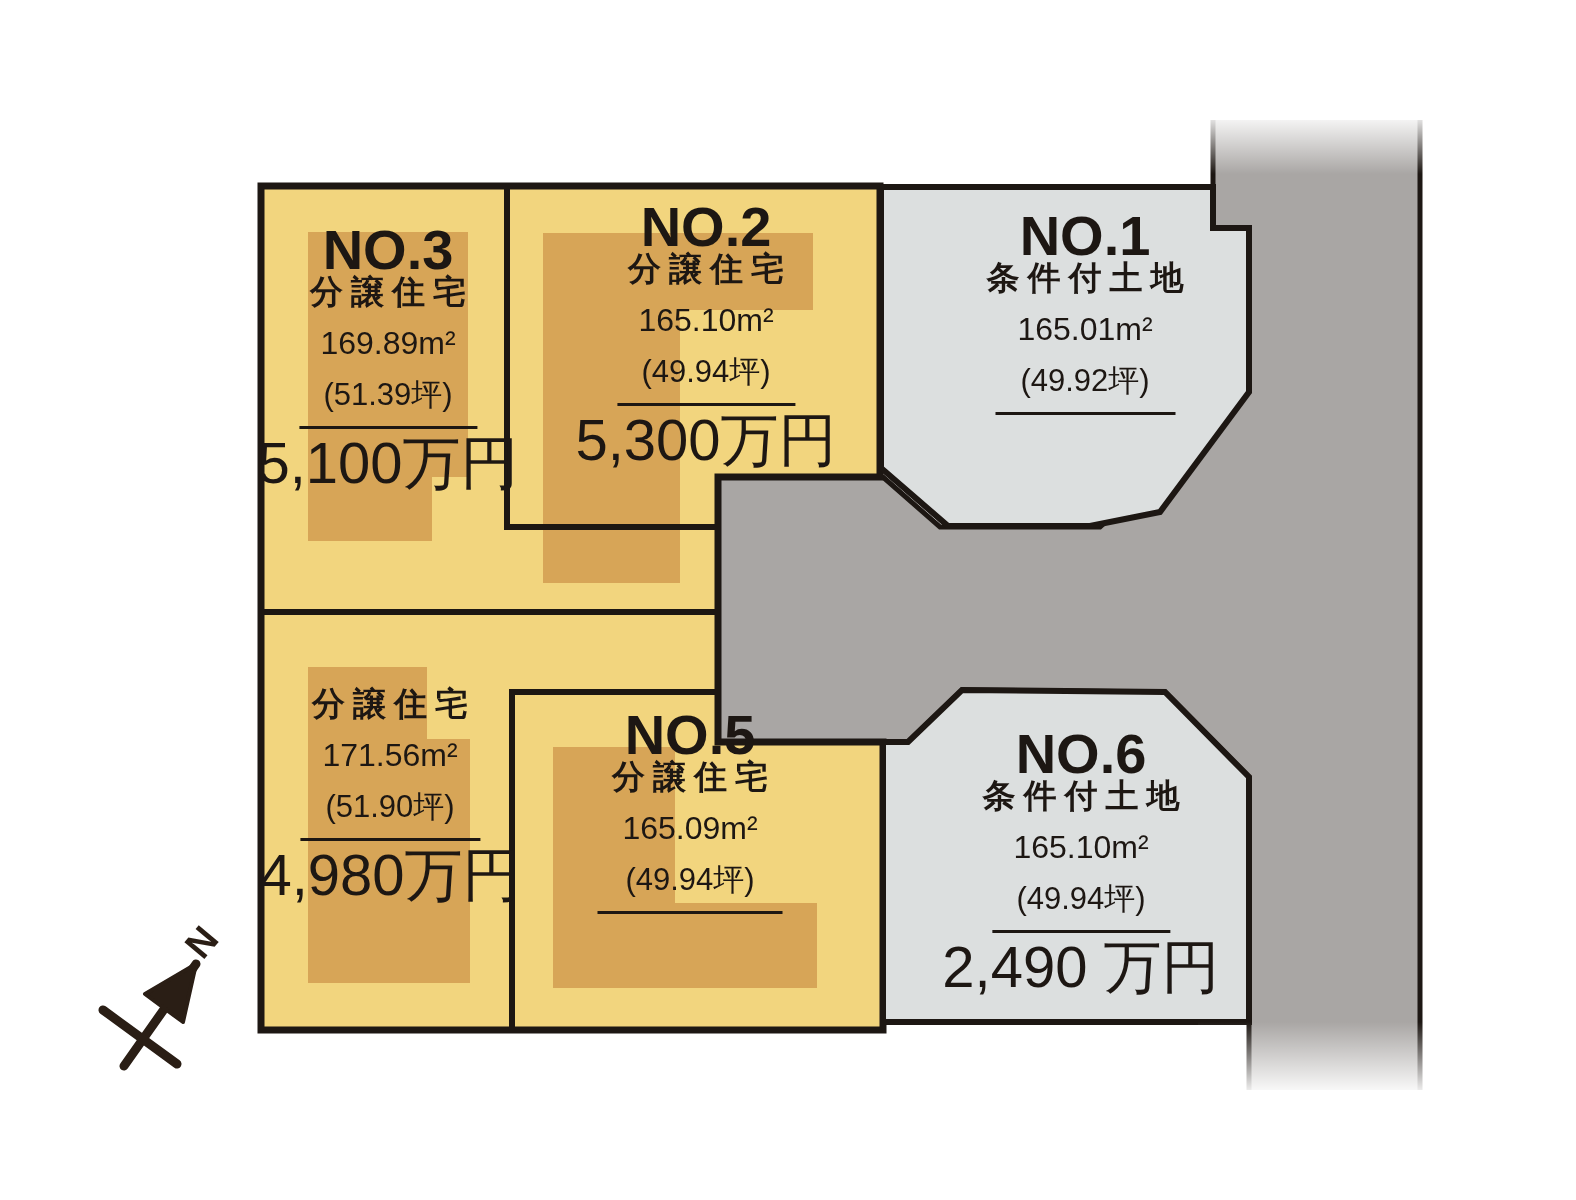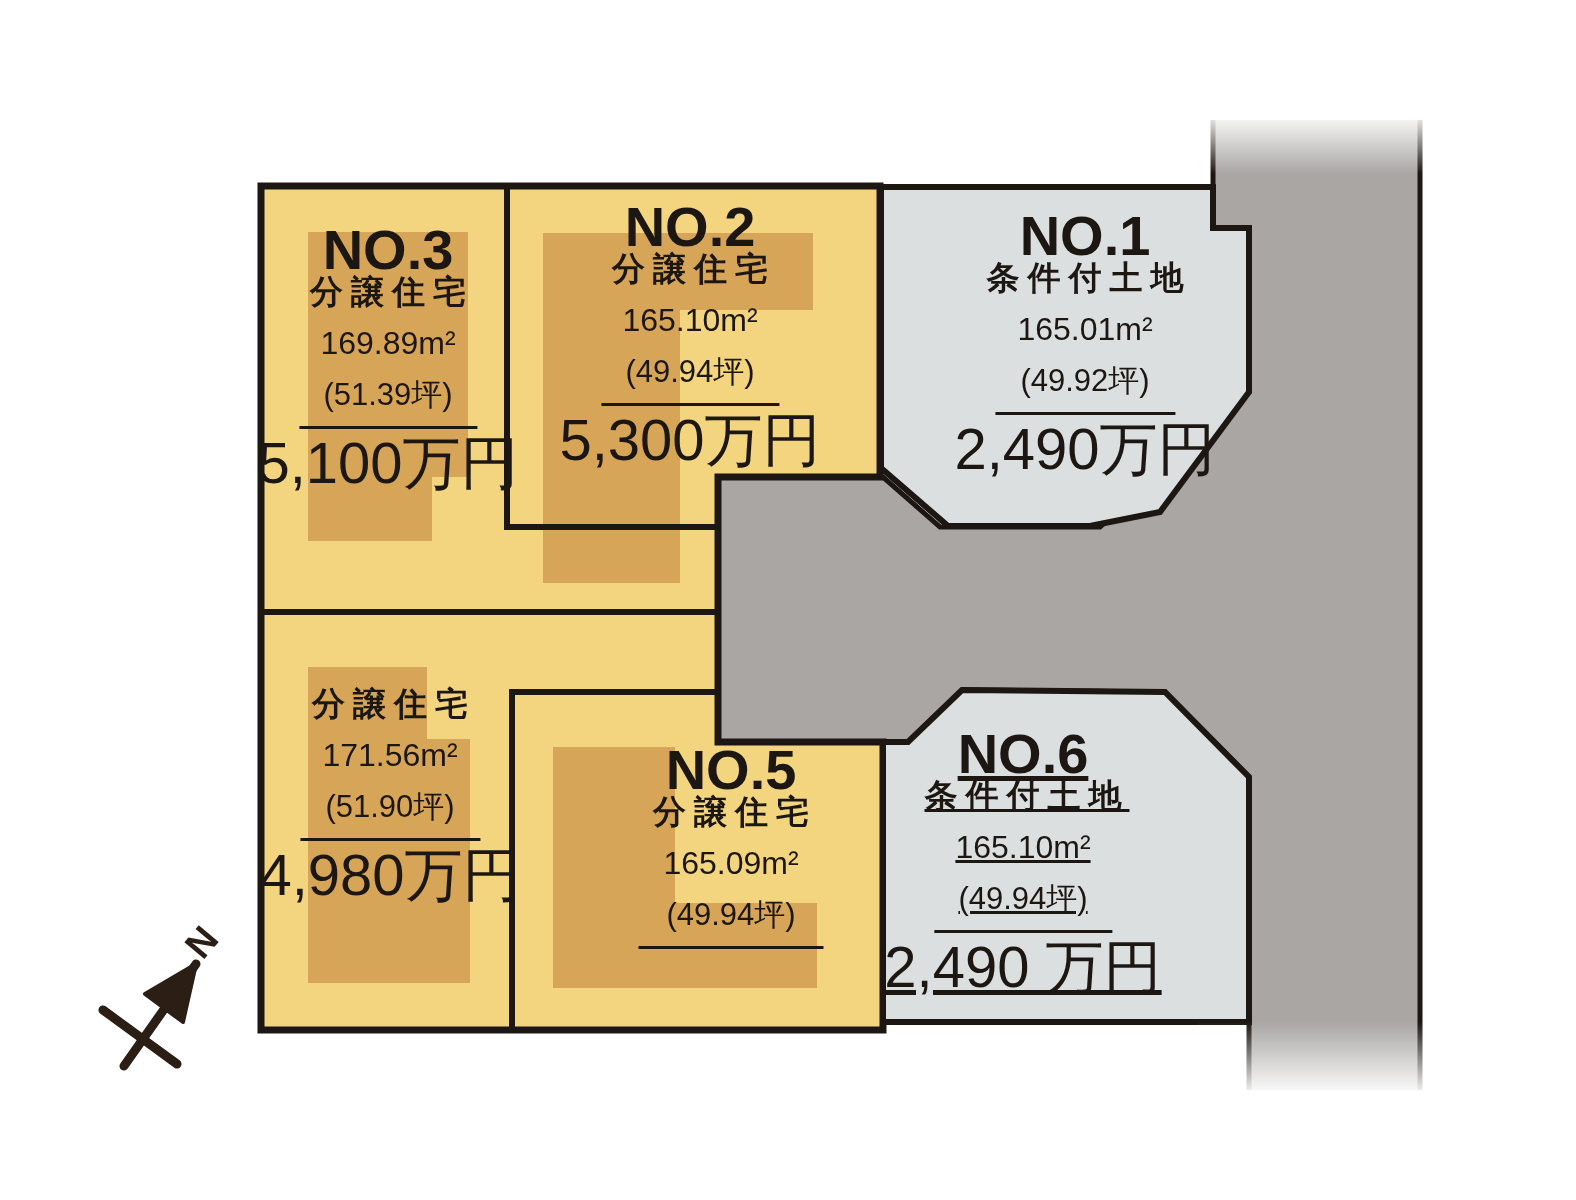--- a/index.html
+++ b/index.html
@@ -68,24 +68,23 @@
       <text x="204" y="954" transform="rotate(-50 204 944)" style="font-family:'Liberation Sans','DejaVu Sans',sans-serif;font-size:38px;font-weight:700;stroke:none;" text-anchor="middle">N</text>
     </g>
   </svg>
 
   <div class="lot-label" style="left:1055px;top:214px;margin-left:30px;">
     <div class="lot-no">NO.1</div>
     <div class="lot-type">条件付土地</div>
     <div class="lot-area">165.01m²</div>
     <div class="lot-tsubo">(49.92坪)</div>
     <div class="lot-divider w180"></div>
-    <div class="lot-price">2,490万円</div>
   </div>
 
-  <div class="lot-label" style="left:690px;top:205px;">
+  <div class="lot-label" style="left:706px;top:205px;">
     <div class="lot-no">NO.2</div>
     <div class="lot-type">分譲住宅</div>
     <div class="lot-area">165.10m²</div>
     <div class="lot-tsubo">(49.94坪)</div>
     <div class="lot-divider w178"></div>
     <div class="lot-price">5,300万円</div>
   </div>
 
   <div class="lot-label" style="left:388px;top:228px;">
     <div class="lot-no">NO.3</div>
@@ -97,29 +96,29 @@
   </div>
 
   <div class="lot-label" style="left:390px;top:684px;">
     <div class="lot-type">分譲住宅</div>
     <div class="lot-area">171.56m²</div>
     <div class="lot-tsubo">(51.90坪)</div>
     <div class="lot-divider w180"></div>
     <div class="lot-price">4,980万円</div>
   </div>
 
-  <div class="lot-label" style="left:690px;top:748px;margin-left:41px;">
+  <div class="lot-label" style="left:690px;top:713px;">
     <div class="lot-no">NO.5</div>
     <div class="lot-type">分譲住宅</div>
     <div class="lot-area">165.09m²</div>
     <div class="lot-tsubo">(49.94坪)</div>
     <div class="lot-divider w185"></div>
   </div>
 
-  <div class="lot-label" style="left:1023px;top:732px;text-decoration:underline;">
+  <div class="lot-label" style="left:1081px;top:732px;">
     <div class="lot-no">NO.6</div>
     <div class="lot-type">条件付土地</div>
     <div class="lot-area">165.10m²</div>
     <div class="lot-tsubo">(49.94坪)</div>
     <div class="lot-divider w178"></div>
     <div class="lot-price">2,490 万円</div>
   </div>
 
 </div>
 

